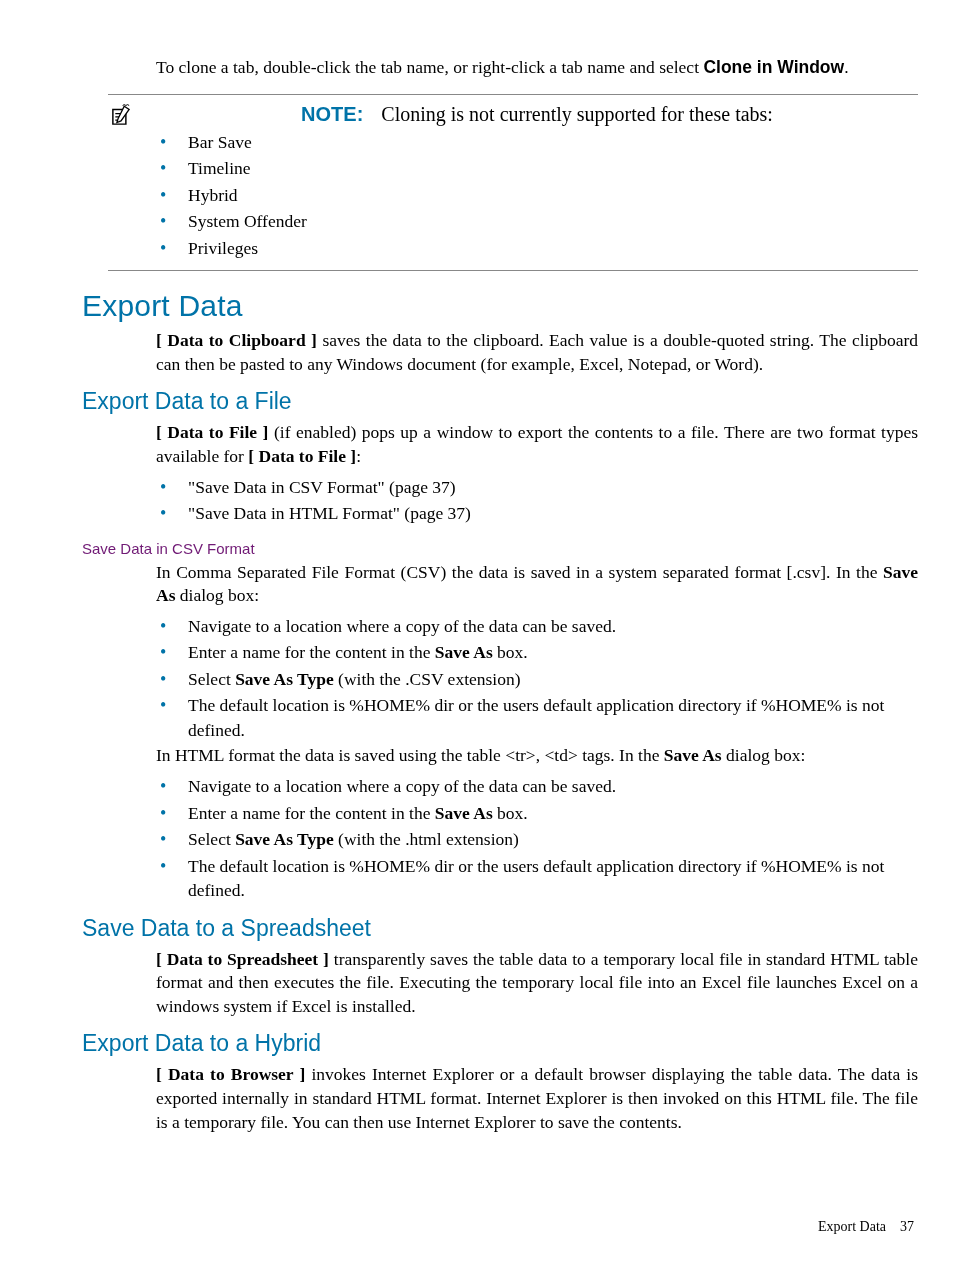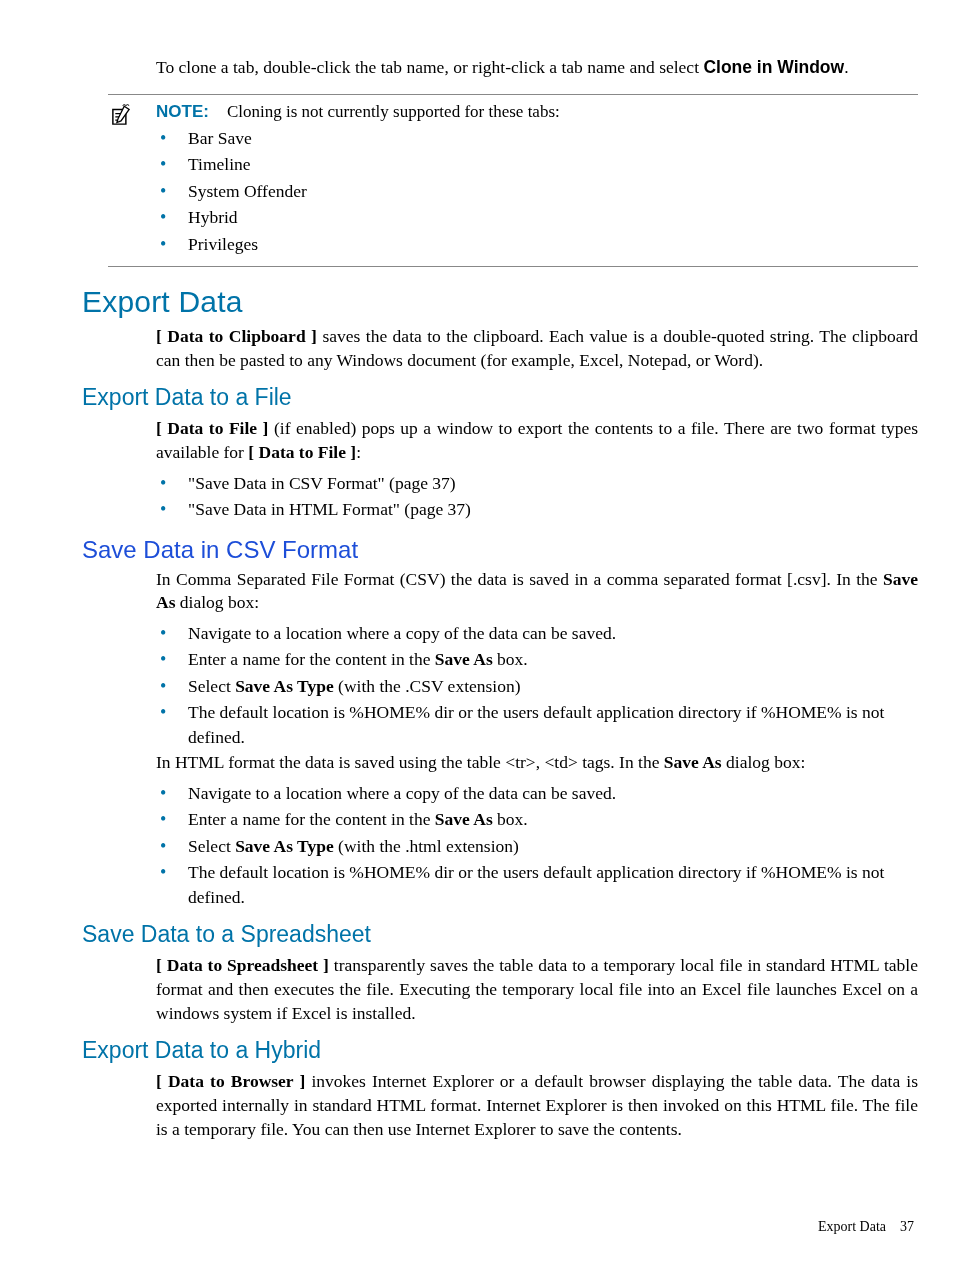--- a/index.html
+++ b/index.html
@@ -31,21 +31,21 @@
     position: relative;
   }
   .note-icon {
     position: absolute;
     left: 0;
     top: 8px;
     width: 26px;
     height: 26px;
   }
   .note-body { margin-left: 48px; }
-  .note-line { font-size: 17px; line-height: 1.35; }
+  .note-line { font-size: 20px; line-height: 1.35; text-align: center; }
   .note-label {
     font-family: Arial, Helvetica, sans-serif;
     font-weight: bold;
     color: #0073a8;
     margin-right: 18px;
   }
   ul.bullets {
     list-style: none;
     margin: 2px 0 0 0;
     padding: 0;
@@ -79,22 +79,22 @@
   h2.h2 {
     font-family: "Trebuchet MS", "Lucida Sans", Arial, sans-serif;
     font-weight: normal;
     color: #0073a8;
     font-size: 23px;
     margin: 12px 0 6px 46px;
   }
   h3.h3 {
     font-family: "Trebuchet MS", "Lucida Sans", Arial, sans-serif;
     font-weight: normal;
-    color: #1d4ed8;
-    font-size: 24px;
+    color: #701a75;
+    font-size: 15px;
     margin: 14px 0 4px 46px;
   }
   .section-body { margin-left: 120px; margin-right: 0; }
   .section-body p { text-align: justify; }
   .b { font-weight: bold; }
   .footer {
     position: absolute;
     bottom: 36px;
     right: 40px;
     font-size: 14px;
@@ -123,22 +123,22 @@
         <path d="M18 3 q2 -2 4 0 q2 -2 4 0" fill="none" stroke="#000" stroke-width="1.2"></path>
       </svg>
     </span>
     <div class="note-body">
       <div class="note-line">
         <span class="note-label">NOTE:</span><span>Cloning is not currently supported for these tabs:</span>
       </div>
       <ul class="bullets note-bullets">
         <li>Bar Save</li>
         <li>Timeline</li>
+        <li>Hybrid</li>
         <li>System Offender</li>
-        <li>Hybrid</li>
         <li>Privileges</li>
       </ul>
     </div>
   </div>
 
   <h1 class="h1">Export Data</h1>
 
   <div class="section-body">
     <p>
       <span class="b">[ Data to Clipboard ]</span><span> saves the data to the clipboard. Each value is a double-quoted string. The clipboard can then be pasted to any Windows document (for example, Excel, Notepad, or Word).</span>
@@ -152,21 +152,21 @@
     </p>
     <ul class="bullets">
       <li>"Save Data in CSV Format" (page 37)</li>
       <li>"Save Data in HTML Format" (page 37)</li>
     </ul>
   </div>
 
   <h3 class="h3">Save Data in CSV Format</h3>
   <div class="section-body">
     <p>
-      <span>In Comma Separated File Format (CSV) the data is saved in a comma separated format [.csv]. In the </span><span class="b">Save As</span><span> dialog box:</span>
+      <span>In Comma Separated File Format (CSV) the data is saved in a system separated format [.csv]. In the </span><span class="b">Save As</span><span> dialog box:</span>
     </p>
     <ul class="bullets">
       <li>Navigate to a location where a copy of the data can be saved.</li>
       <li>
         <span>Enter a name for the content in the </span><span class="b">Save As</span><span> box.</span>
       </li>
       <li>
         <span>Select </span><span class="b">Save As Type</span><span> (with the .CSV extension)</span>
       </li>
       <li>The default location is %HOME% dir or the users default application directory if %HOME% is not defined.</li>

